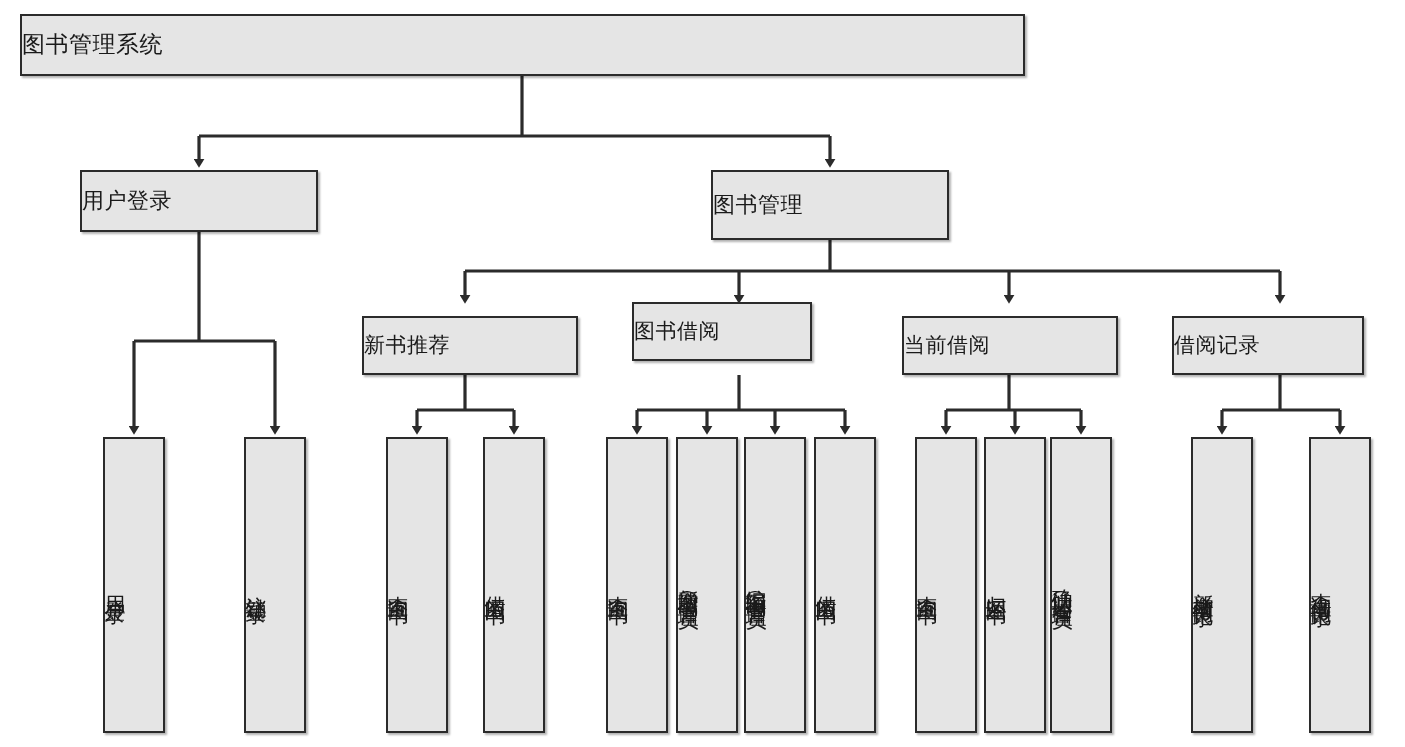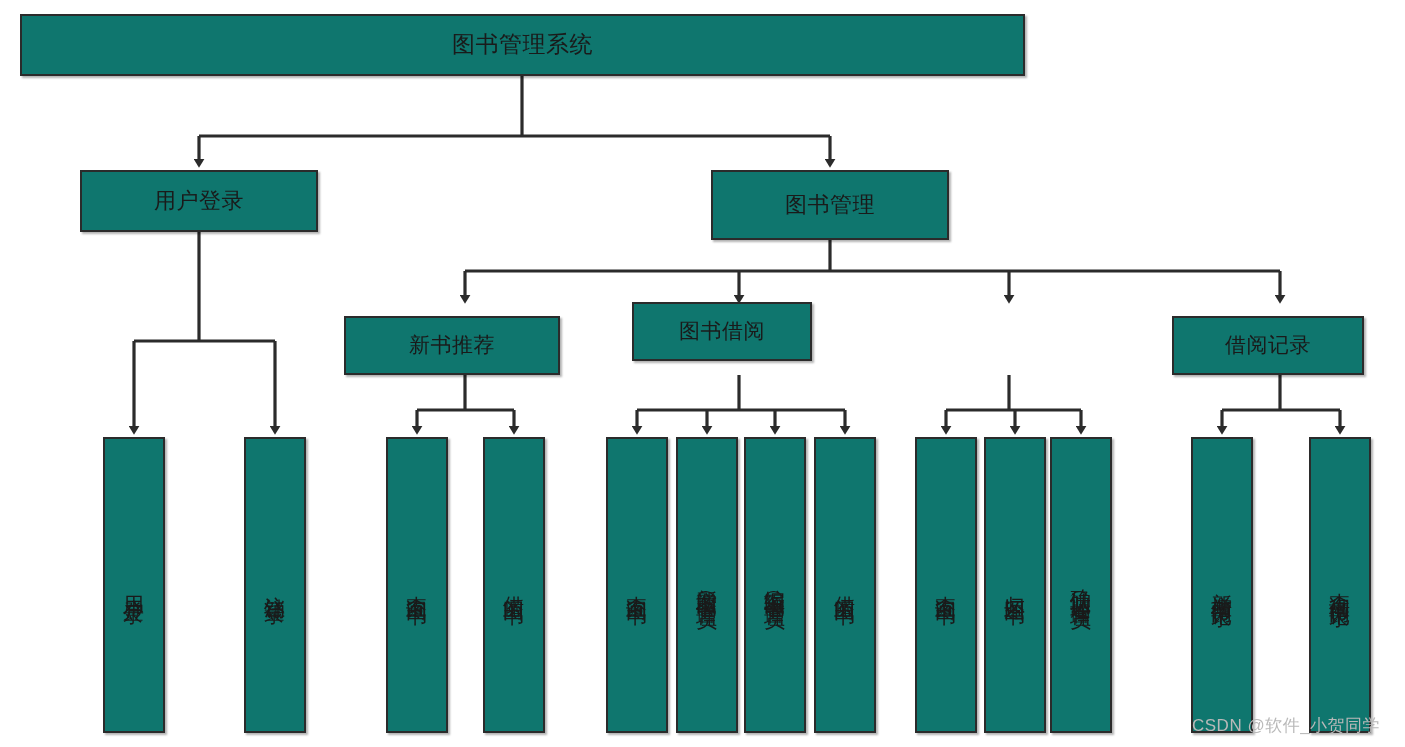--- a/index.html
+++ b/index.html
@@ -21,25 +21,24 @@
     position: absolute;
     left: 0;
     top: 0;
     width: 1405px;
     height: 747px;
     pointer-events: none;
   }
   .node {
     position: absolute;
     box-sizing: border-box;
-    background: #0f766e;
+    background: #e5e5e5;
     border: 2px solid #2b2b2b;
     display: flex;
     align-items: center;
-    justify-content: center;
     color: #1a1a1a;
     box-shadow: 2px 2px 2px rgba(0,0,0,0.30);
     z-index: 2;
   }
   .node-label {
     display: block;
     line-height: 1.18;
     letter-spacing: 0.5px;
     white-space: nowrap;
   }
@@ -135,26 +134,29 @@
     <span class="node-label">图书管理系统</span>
   </div>
 
   <div class="node level1" style="left:80px; top:170px; width:238px; height:62px;">
     <span class="node-label">用户登录</span>
   </div>
   <div class="node level1" style="left:711px; top:170px; width:238px; height:70px;">
     <span class="node-label">图书管理</span>
   </div>
 
-  <div class="node level2" style="left:344px; top:316px; width:216px; height:59px;">
+  <div class="node level2" style="left:362px; top:316px; width:216px; height:59px;">
     <span class="node-label">新书推荐</span>
   </div>
   <div class="node level2" style="left:632px; top:302px; width:180px; height:59px;">
     <span class="node-label">图书借阅</span>
   </div>
+  <div class="node level2" style="left:902px; top:316px; width:216px; height:59px;">
+    <span class="node-label">当前借阅</span>
+  </div>
   <div class="node level2" style="left:1172px; top:316px; width:192px; height:59px;">
     <span class="node-label">借阅记录</span>
   </div>
 
   <div class="node leaf" style="left:103px; top:437px; width:62px; height:296px;">
     <span class="node-label">用户登录</span>
   </div>
   <div class="node leaf" style="left:244px; top:437px; width:62px; height:296px;">
     <span class="node-label">注销登录</span>
   </div>
@@ -189,15 +191,14 @@
     <span class="node-label">确认归还（管理员）</span>
   </div>
 
   <div class="node leaf" style="left:1191px; top:437px; width:62px; height:296px;">
     <span class="node-label">新增借阅记录</span>
   </div>
   <div class="node leaf" style="left:1309px; top:437px; width:62px; height:296px;">
     <span class="node-label">查询借阅记录</span>
   </div>
 
-  <div id="watermark">CSDN @软件_小贺同学</div>
 
 </div>
 
 </body></html>

